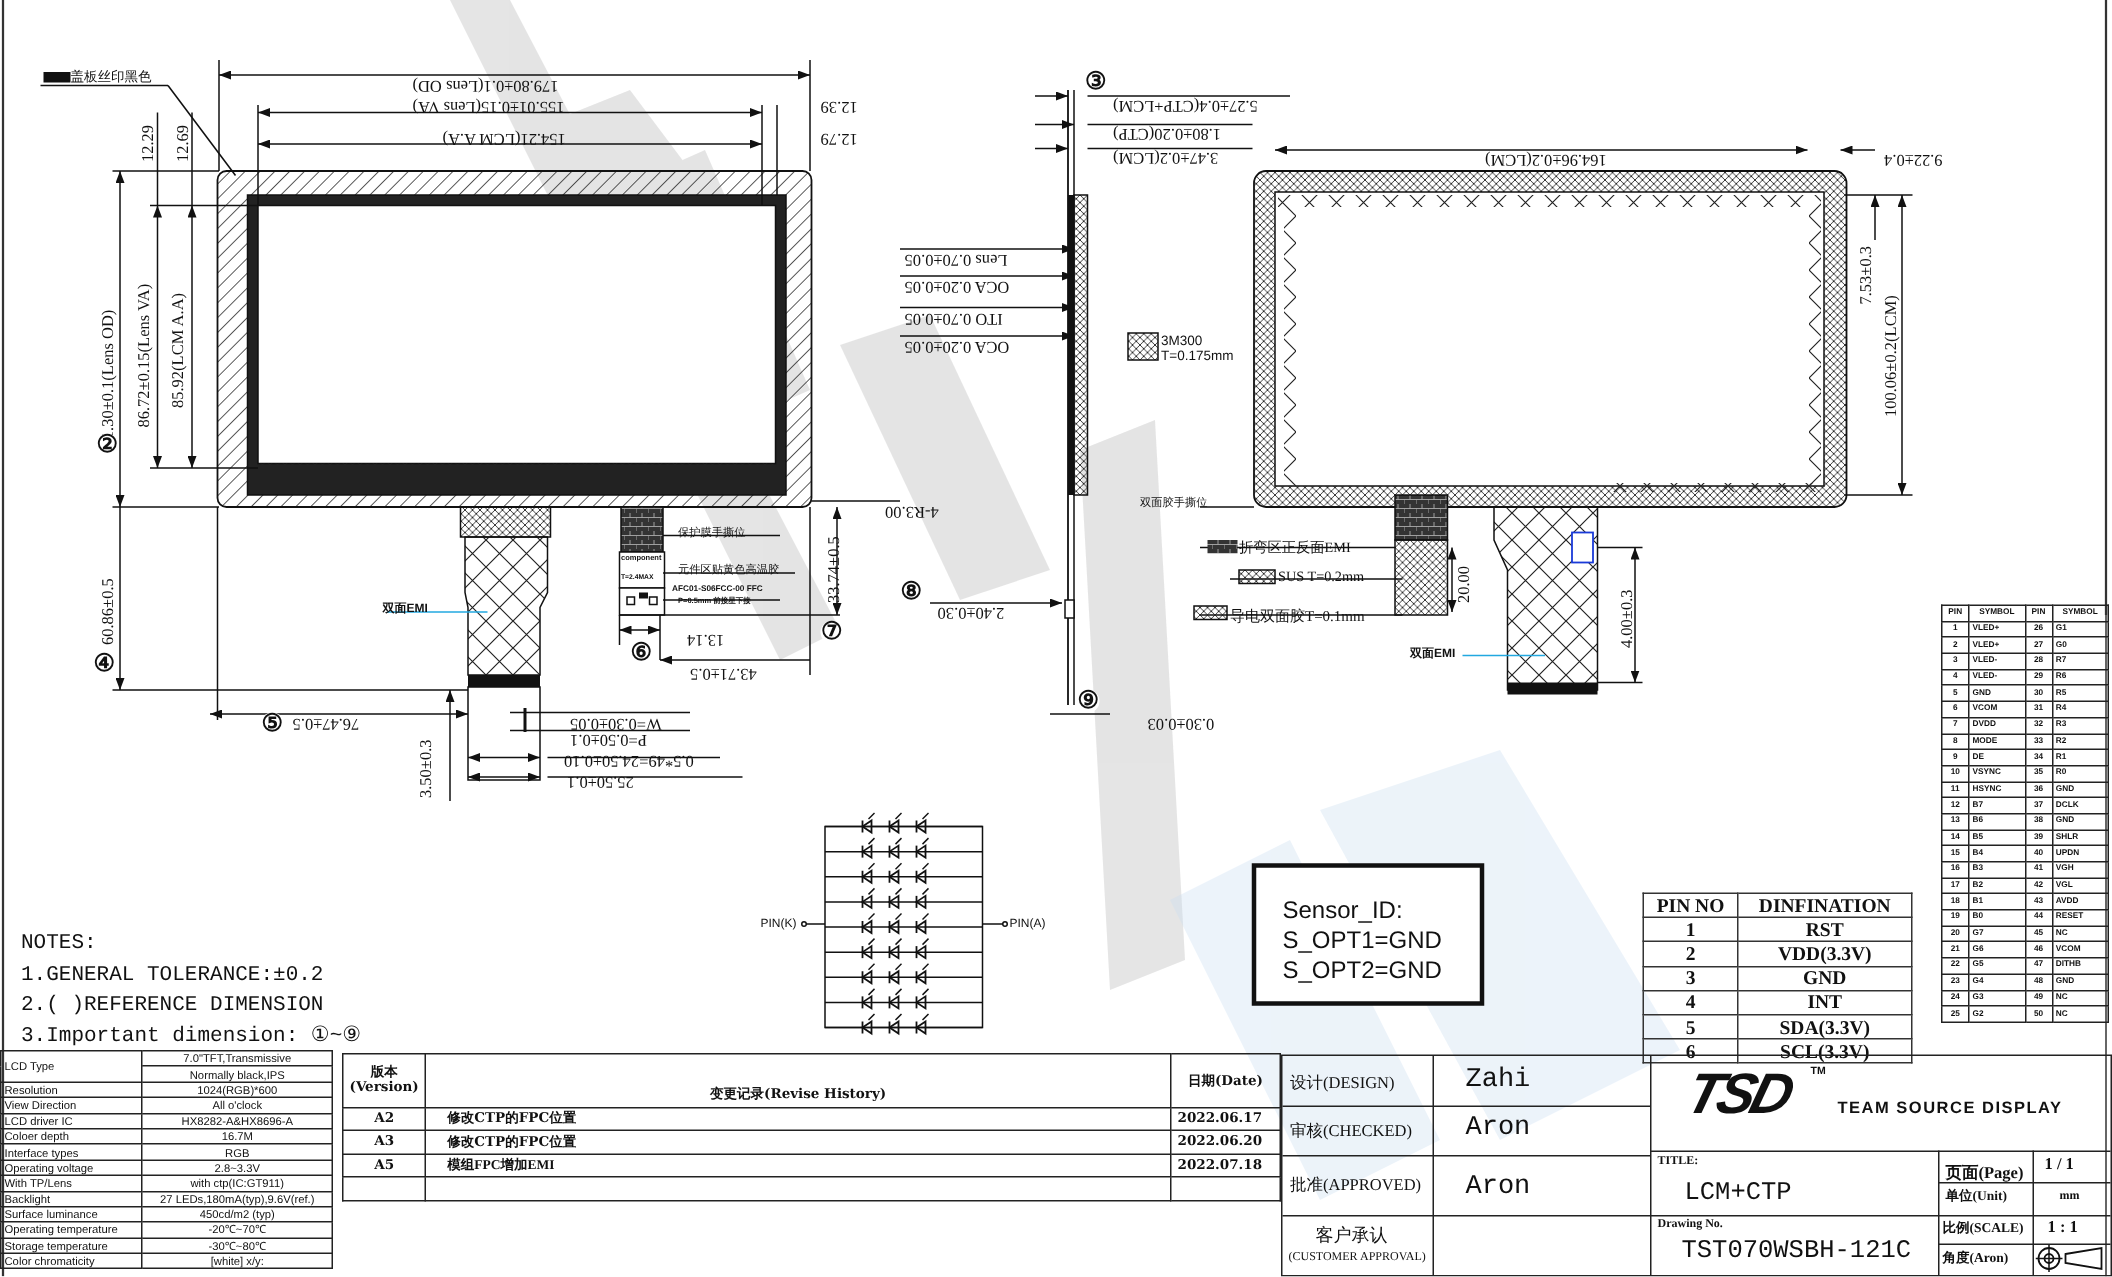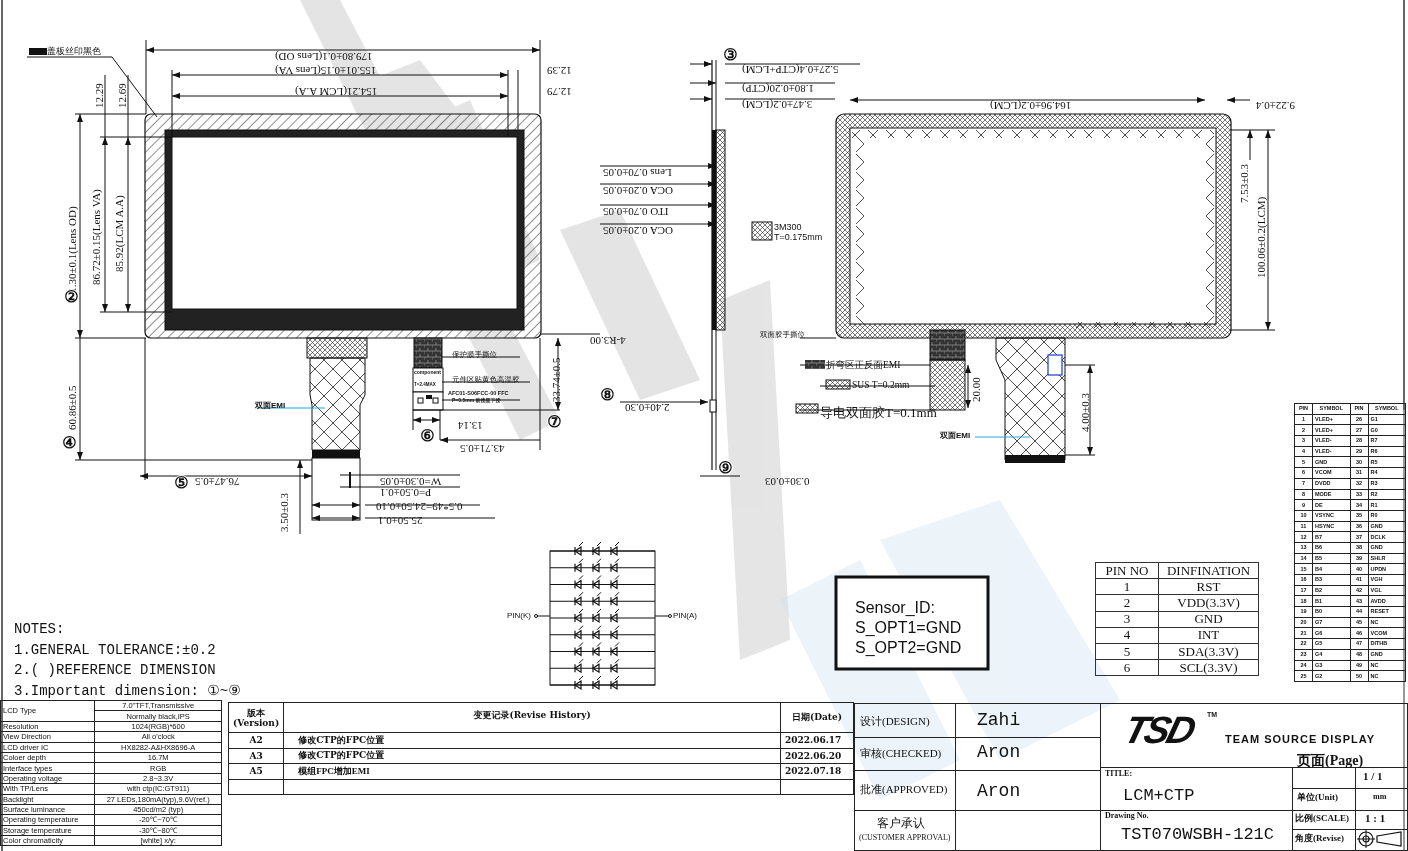--- a/index.html
+++ b/index.html
@@ -339,21 +339,21 @@
 
 <div class="abs dim" style="left:990px;top:100px;"><span class="flip">164.96±0.2(LCM)</span></div>
 <div class="abs dim" style="left:1256px;top:100px;"><span class="flip">9.22±0.4</span></div>
 <div class="abs dim vert" style="left:1238px;top:203px;">7.53±0.3</div>
 <div class="abs dim vert" style="left:1255px;top:278px;">100.06±0.2(LCM)</div>
 <div class="abs dim vert" style="left:970px;top:402px;">20.00</div>
 <div class="abs dim vert" style="left:1079px;top:432px;">4.00±0.3</div>
 <div class="abs" style="left:760px;top:330px;font-size:7.5px;font-weight:normal;">双面胶手撕位</div>
 <div class="abs" style="left:826px;top:359px;font-size:9.5px;">折弯区正反面EMI</div>
 <div class="abs" style="left:852px;top:380px;font-size:9.5px;">SUS T=0.2mm</div>
-<div class="abs" style="left:820px;top:404px;font-size:13px;">导电双面胶T=0.1mm</div>
+<div class="abs" style="left:820px;top:404px;font-size:10px;">导电双面胶T=0.1mm</div>
 <div class="abs sans" style="left:940px;top:430px;font-size:8px;font-weight:bold;">双面EMI</div>
 
 <div class="abs sans" style="left:507px;top:611px;font-size:8px;">PIN(K)</div>
 <div class="abs sans" style="left:673px;top:611px;font-size:8px;">PIN(A)</div>
 
 <div class="abs sans" style="left:855px;top:598px;font-size:16px;line-height:20px;">
   <div>Sensor_ID:</div>
   <div>S_OPT1=GND</div>
   <div>S_OPT2=GND</div>
 </div>
@@ -581,21 +581,21 @@
       </tr>
       <tr>
         <td class="n">25</td>
         <td>G2</td>
         <td class="n">50</td>
         <td>NC</td>
       </tr>
     </tbody>
 </table>
 
-<table class="abs ctp" style="left:1095px;top:562px;width:164px;">
+<table class="abs ctp" style="left:1095px;top:595px;width:180px;font-weight:bold;">
   <thead>
     <tr>
       <td style="width:62px;">PIN NO</td>
       <td>DINFINATION</td>
     </tr>
   </thead>
   <tbody id="ctp-body">
       <tr>
         <td>1</td>
         <td>RST</td>
@@ -623,21 +623,21 @@
     </tbody>
 </table>
 
 <table class="abs rev" style="left:228px;top:702px;width:626px;">
   <thead>
     <tr style="height:30px;">
       <td style="width:45px;text-align:center;line-height:10px;">
         <div>版本</div>
         <div>(Version)</div>
       </td>
-      <td style="text-align:center;vertical-align:top;padding-top:6px;">变更记录(Revise History)</td>
+      <td style="text-align:center;vertical-align:top;padding-top:20px;">变更记录(Revise History)</td>
       <td style="width:64px;text-align:center;">日期(Date)</td>
     </tr>
   </thead>
   <tbody id="rev-body">
       <tr>
         <td style="text-align: center;">A2</td>
         <td style="text-align: left; padding-left: 14px;">修改CTP的FPC位置</td>
         <td style="text-align: left;">2022.06.17</td>
       </tr>
       <tr>
@@ -683,27 +683,27 @@
     <div class="abs sans" style="left:0;top:0;font-size:38px;font-weight:bold;font-style:italic;letter-spacing:-3px;transform:skewX(-15deg);">TSD</div>
     <div class="abs sans" style="left:82px;top:2px;font-size:7px;font-weight:bold;">TM</div>
     <div class="abs sans" style="left:100px;top:24px;font-size:11px;font-weight:bold;letter-spacing:1px;">TEAM SOURCE DISPLAY</div>
   </div>
 
   <div class="abs serif" style="left:250px;top:65px;font-size:8px;font-weight:bold;">TITLE:</div>
   <div class="abs mono" style="left:268px;top:82px;font-size:17px;">LCM+CTP</div>
   <div class="abs serif" style="left:250px;top:107px;font-size:8px;font-weight:bold;">Drawing No.</div>
   <div class="abs mono" style="left:266px;top:121px;font-size:17px;">TST070WSBH-121C</div>
 
-  <div class="abs serif" style="left:442px;top:48px;font-size:14px;font-weight:bold;">页面(Page)</div>
+  <div class="abs serif" style="left:442px;top:70px;font-size:11px;font-weight:bold;">页面(Page)</div>
   <div class="abs serif" style="left:508px;top:66px;font-size:11px;font-weight:bold;">1 / 1</div>
   <div class="abs serif" style="left:442px;top:87px;font-size:9px;font-weight:bold;">单位(Unit)</div>
   <div class="abs serif" style="left:518px;top:88px;font-size:8px;font-weight:bold;">mm</div>
   <div class="abs serif" style="left:440px;top:108px;font-size:9px;font-weight:bold;">比例(SCALE)</div>
   <div class="abs serif" style="left:510px;top:108px;font-size:11px;font-weight:bold;">1 : 1</div>
-  <div class="abs serif" style="left:440px;top:128px;font-size:9px;font-weight:bold;">角度(Revise)</div>
+  <div class="abs serif" style="left:440px;top:128px;font-size:9px;font-weight:bold;">角度(Aron)</div>
   <svg class="abs" style="left:502px;top:126px;" width="48" height="18">
     <circle cx="9" cy="9" r="7" fill="none" stroke="#111" stroke-width="1.2"></circle>
     <circle cx="9" cy="9" r="3" fill="none" stroke="#111" stroke-width="1.2"></circle>
     <line x1="0" y1="9" x2="18" y2="9" stroke="#111"></line>
     <line x1="9" y1="0" x2="9" y2="18" stroke="#111"></line>
     <polygon points="20,6 44,2 44,16 20,12" fill="none" stroke="#111" stroke-width="1.2"></polygon>
   </svg>
 </div>
 
 </body></html>

